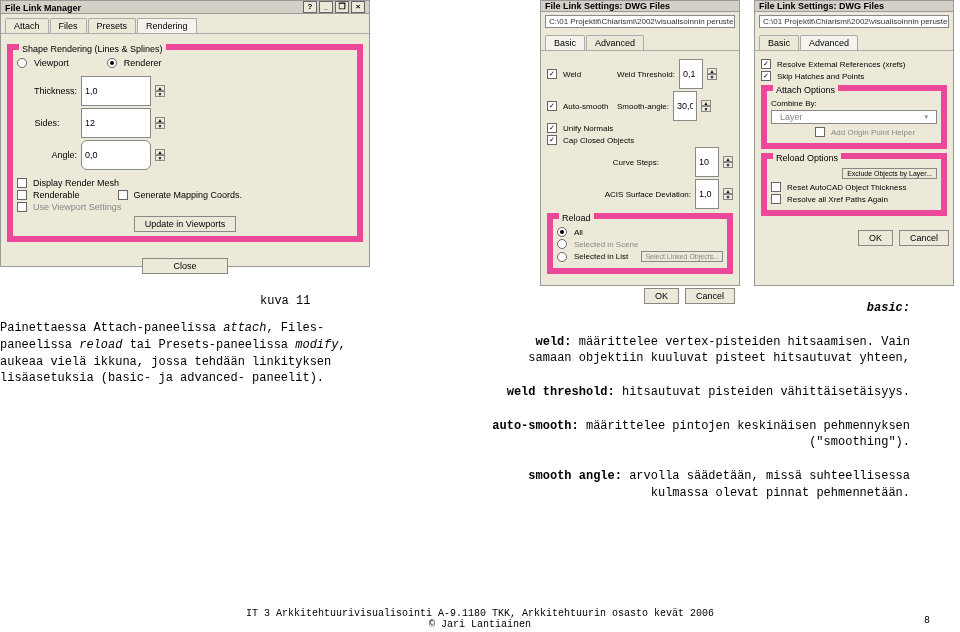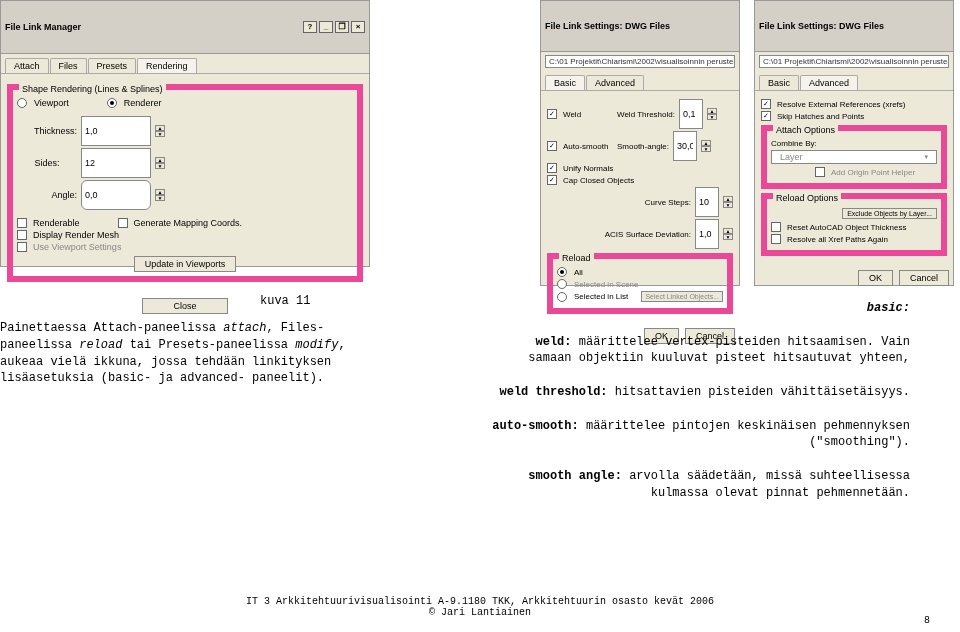--- a/index.html
+++ b/index.html
@@ -1,19 +1,19 @@
 <!DOCTYPE html>
 <html><head>
 <meta charset="utf-8">
 <style>
   * { box-sizing: border-box; margin: 0; padding: 0; }
   body { width: 960px; height: 632px; background: #fff; font-family: Arial, sans-serif; font-size: 10px; position: relative; overflow: hidden; }
   
   .dialog { position: absolute; background: #ece9d8; border: 1px solid #999; }
-  .titlebar { background: #d4d0c8; border-bottom: 1px solid #999; display: flex; align-items: center; padding: 20px 4px; font-size: 9px; font-weight: bold; }
+  .titlebar { background: #d4d0c8; border-bottom: 1px solid #999; display: flex; align-items: flex-end; padding: 0 4px; font-size: 9px; font-weight: bold; }
   .titlebar-text { flex: 1; }
   .tb-btns { display: flex; gap: 2px; }
   .tb-btn { width: 14px; height: 12px; background: #ece9d8; border: 1px solid #666; display: flex; align-items: center; justify-content: center; font-size: 8px; line-height: 1; }
   
   .tabs { display: flex; padding: 4px 4px 0 4px; font-size: 9px; }
   .tab { padding: 2px 8px; border: 1px solid #aaa; border-bottom: none; background: #ece9d8; margin-right: 1px; border-radius: 2px 2px 0 0; }
   .tab.active { background: #f5f3ec; }
   
   .panel-body { padding: 6px; font-size: 9px; }
   .groupbox { border: 6px solid #ec4899; margin: 4px 0; padding: 6px 4px 4px 4px; position: relative; }
@@ -32,21 +32,21 @@
   .btn { border: 1px solid #888; background: #ece9d8; padding: 2px 10px; font-size: 9px; }
   .btn-row { display: flex; justify-content: flex-end; gap: 6px; padding: 4px; }
   
   .pathbox { margin: 3px 4px; border: 1px solid #888; background: #fff; padding: 1px 3px; font-size: 8px; overflow: hidden; white-space: nowrap; color: #333; }
   
   
   .textcol { position: absolute; font-family: "Courier New", monospace; font-size: 12px; line-height: 1.4; }
   .textcol b { font-weight: bold; }
   .textcol i { font-style: italic; }
   
-  .footer { position: absolute; bottom: 14px; width: 100%; text-align: center; font-family: "Courier New", monospace; font-size: 10px; color: #000; }
+  .footer { position: absolute; bottom: 2px; width: 100%; text-align: center; font-family: "Courier New", monospace; font-size: 10px; color: #000; }
   .pagenum { position: absolute; right: 30px; bottom: 6px; font-family: "Courier New", monospace; font-size: 10px; }
 </style>
 </head>
 <body>
 
 <div class="dialog" style="left:0;top:0;width:370px;height:267px;">
   <div class="titlebar">
     <span class="titlebar-text">File Link Manager</span>
     <div class="tb-btns">
       <div class="tb-btn">?</div>
@@ -92,28 +92,28 @@
           <span style="width:60px;text-align:right;">Angle:</span>
           <input class="input" style="width: 70px; border-radius: 6px;" value="0,0">
           <div class="spin">
             <div class="spin-btn">▲</div>
             <div class="spin-btn">▼</div>
           </div>
         </div>
       <div style="height:4px;"></div>
       <div class="row">
           <span class="chk"></span>
+          <span>Display Render Mesh</span>
+        </div>
+      <div class="row">
+          <span class="chk"></span>
           <span>Renderable</span>
           <span style="width:30px;"></span>
           <span class="chk"></span>
           <span>Generate Mapping Coords.</span>
-        </div>
-      <div class="row">
-          <span class="chk"></span>
-          <span>Display Render Mesh</span>
         </div>
       <div class="row" style="color:#888;">
           <span class="chk"></span>
           <span>Use Viewport Settings</span>
         </div>
       <div style="text-align:center;margin-top:4px;"><button class="btn">Update in Viewports</button></div>
     </div>
   </div>
   <div style="text-align:center;padding:6px;"><button class="btn" style="padding:2px 30px;">Close</button></div>
 </div>
@@ -151,21 +151,21 @@
     <div class="row">
         <span class="chk">✓</span>
         <span>Unify Normals</span>
       </div>
     <div class="row">
         <span class="chk">✓</span>
         <span>Cap Closed Objects</span>
       </div>
     <div class="row" style="justify-content:flex-end;">
         <span>Curve Steps:</span>
-        <input class="input" style="width: 24px;" value="10">
+        <input class="input" style="width: 24px; margin-left: 32px;" value="10">
         <div class="spin">
           <div class="spin-btn">▲</div>
           <div class="spin-btn">▼</div>
         </div>
       </div>
     <div class="row" style="justify-content:flex-end;">
         <span>ACIS Surface Deviation:</span>
         <input class="input" style="width: 24px;" value="1,0">
         <div class="spin">
           <div class="spin-btn">▲</div>
@@ -245,21 +245,21 @@
 
 <div class="textcol" style="left:260px;top:293px;"><span>kuva 11</span></div>
 
 <div class="textcol" style="left:0;top:320px;width:370px;">
   <span>Painettaessa Attach-paneelissa </span><i>attach</i><span>, Files-paneelissa </span><i>reload</i><span> tai Presets-paneelissa </span><i>modify</i><span>, aukeaa vielä ikkuna, jossa tehdään linkityksen lisäasetuksia (basic- ja advanced- paneelit).</span>
 </div>
 
 <div class="textcol" style="left:490px;top:300px;width:420px;text-align:right;">
   <b><i>basic:</i></b><br><br>
   <b>weld:</b><span> määrittelee vertex-pisteiden hitsaamisen. Vain samaan objektiin kuuluvat pisteet hitsautuvat yhteen,</span><br><br>
-  <b>weld threshold:</b><span> hitsattavien pisteiden vähittäisetäisyys.</span><br><br>
+  <b>weld threshold:</b><span> hitsautuvat pisteiden vähittäisetäisyys.</span><br><br>
   <b>auto-smooth:</b><span> määrittelee pintojen keskinäisen pehmennyksen ("smoothing").</span><br><br>
   <b>smooth angle:</b><span> arvolla säädetään, missä suhteellisessa kulmassa olevat pinnat pehmennetään.</span>
 </div>
 
 <div class="footer">
   <span>IT 3 Arkkitehtuurivisualisointi A-9.1180  TKK, Arkkitehtuurin osasto kevät 2006</span><br><span>© Jari Lantiainen</span>
 </div>
 <div class="pagenum">8</div>
 
 </body></html>

